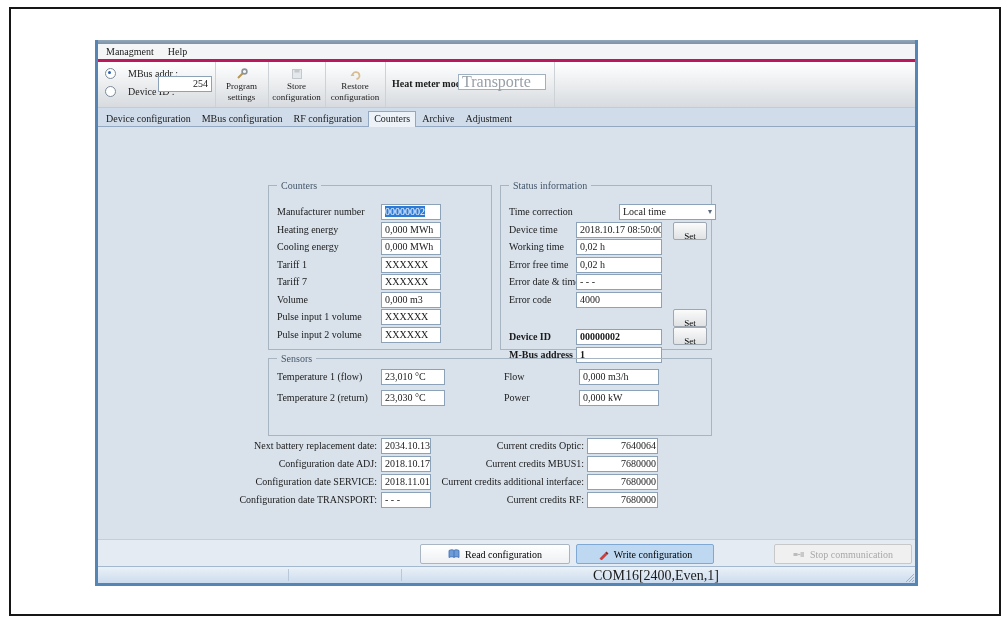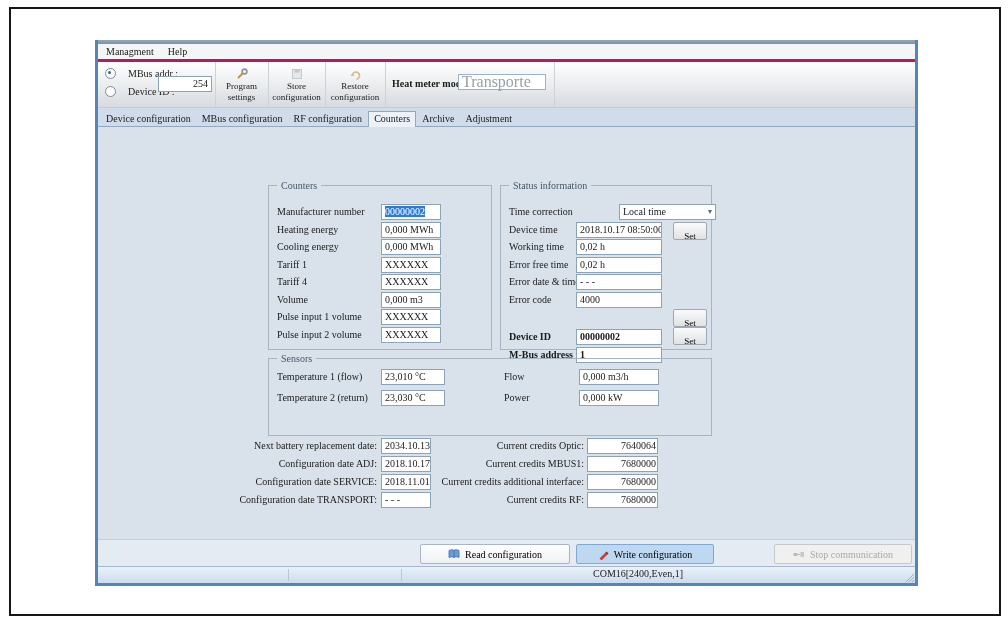--- a/index.html
+++ b/index.html
@@ -65,21 +65,21 @@
   .cinp{position:absolute;left:489px;width:71px;padding-left:33px;}
 
   .footer{height:26px;background:#e4ebf3;border-top:1px solid #c2cedb;position:relative;flex:none;}
   .fbtn{position:absolute;top:4px;height:20px;box-sizing:border-box;border:1px solid #a9b5c2;border-radius:2px;
         background:linear-gradient(#ffffff,#eef0f3);font-size:10px;font-family:inherit;display:flex;
         align-items:center;justify-content:center;gap:5px;padding:0;}
   .fbtn.write{background:#bed8f1;border-color:#7fa9d4;}
   .fbtn.stop{background:#f0f0f0;color:#a8a8a8;border-color:#c8c8c8;}
 
   .statusbar{height:16px;background:linear-gradient(#eaf1f8,#ccdcee);border-top:1px solid #a3b8ce;
-             position:relative;font-size:10px;flex:none;}
+             position:relative;font-size:14px;flex:none;}
   .sb-sep{position:absolute;top:2px;bottom:2px;width:1px;background:#b9c8d9;}
   .sb-text{position:absolute;left:495px;top:1px;}
   .sb-grip{position:absolute;right:1px;bottom:1px;}
 </style>
 </head>
 <body>
 
 <div class="stage">
   <div class="page-frame"></div>
 
@@ -158,21 +158,21 @@
         </div>
         <div class="frow" style="--i:2">
           <span class="flabel">Cooling energy</span>
           <span class="inp c-inp">0,000 MWh</span>
         </div>
         <div class="frow" style="--i:3">
           <span class="flabel">Tariff 1</span>
           <span class="inp c-inp">XXXXXX</span>
         </div>
         <div class="frow" style="--i:4">
-          <span class="flabel">Tariff 4</span>
+          <span class="flabel">Tariff 7</span>
           <span class="inp c-inp">XXXXXX</span>
         </div>
         <div class="frow" style="--i:5">
           <span class="flabel">Volume</span>
           <span class="inp c-inp">0,000 m3</span>
         </div>
         <div class="frow" style="--i:6">
           <span class="flabel">Pulse input 1 volume</span>
           <span class="inp c-inp">XXXXXX</span>
         </div>

